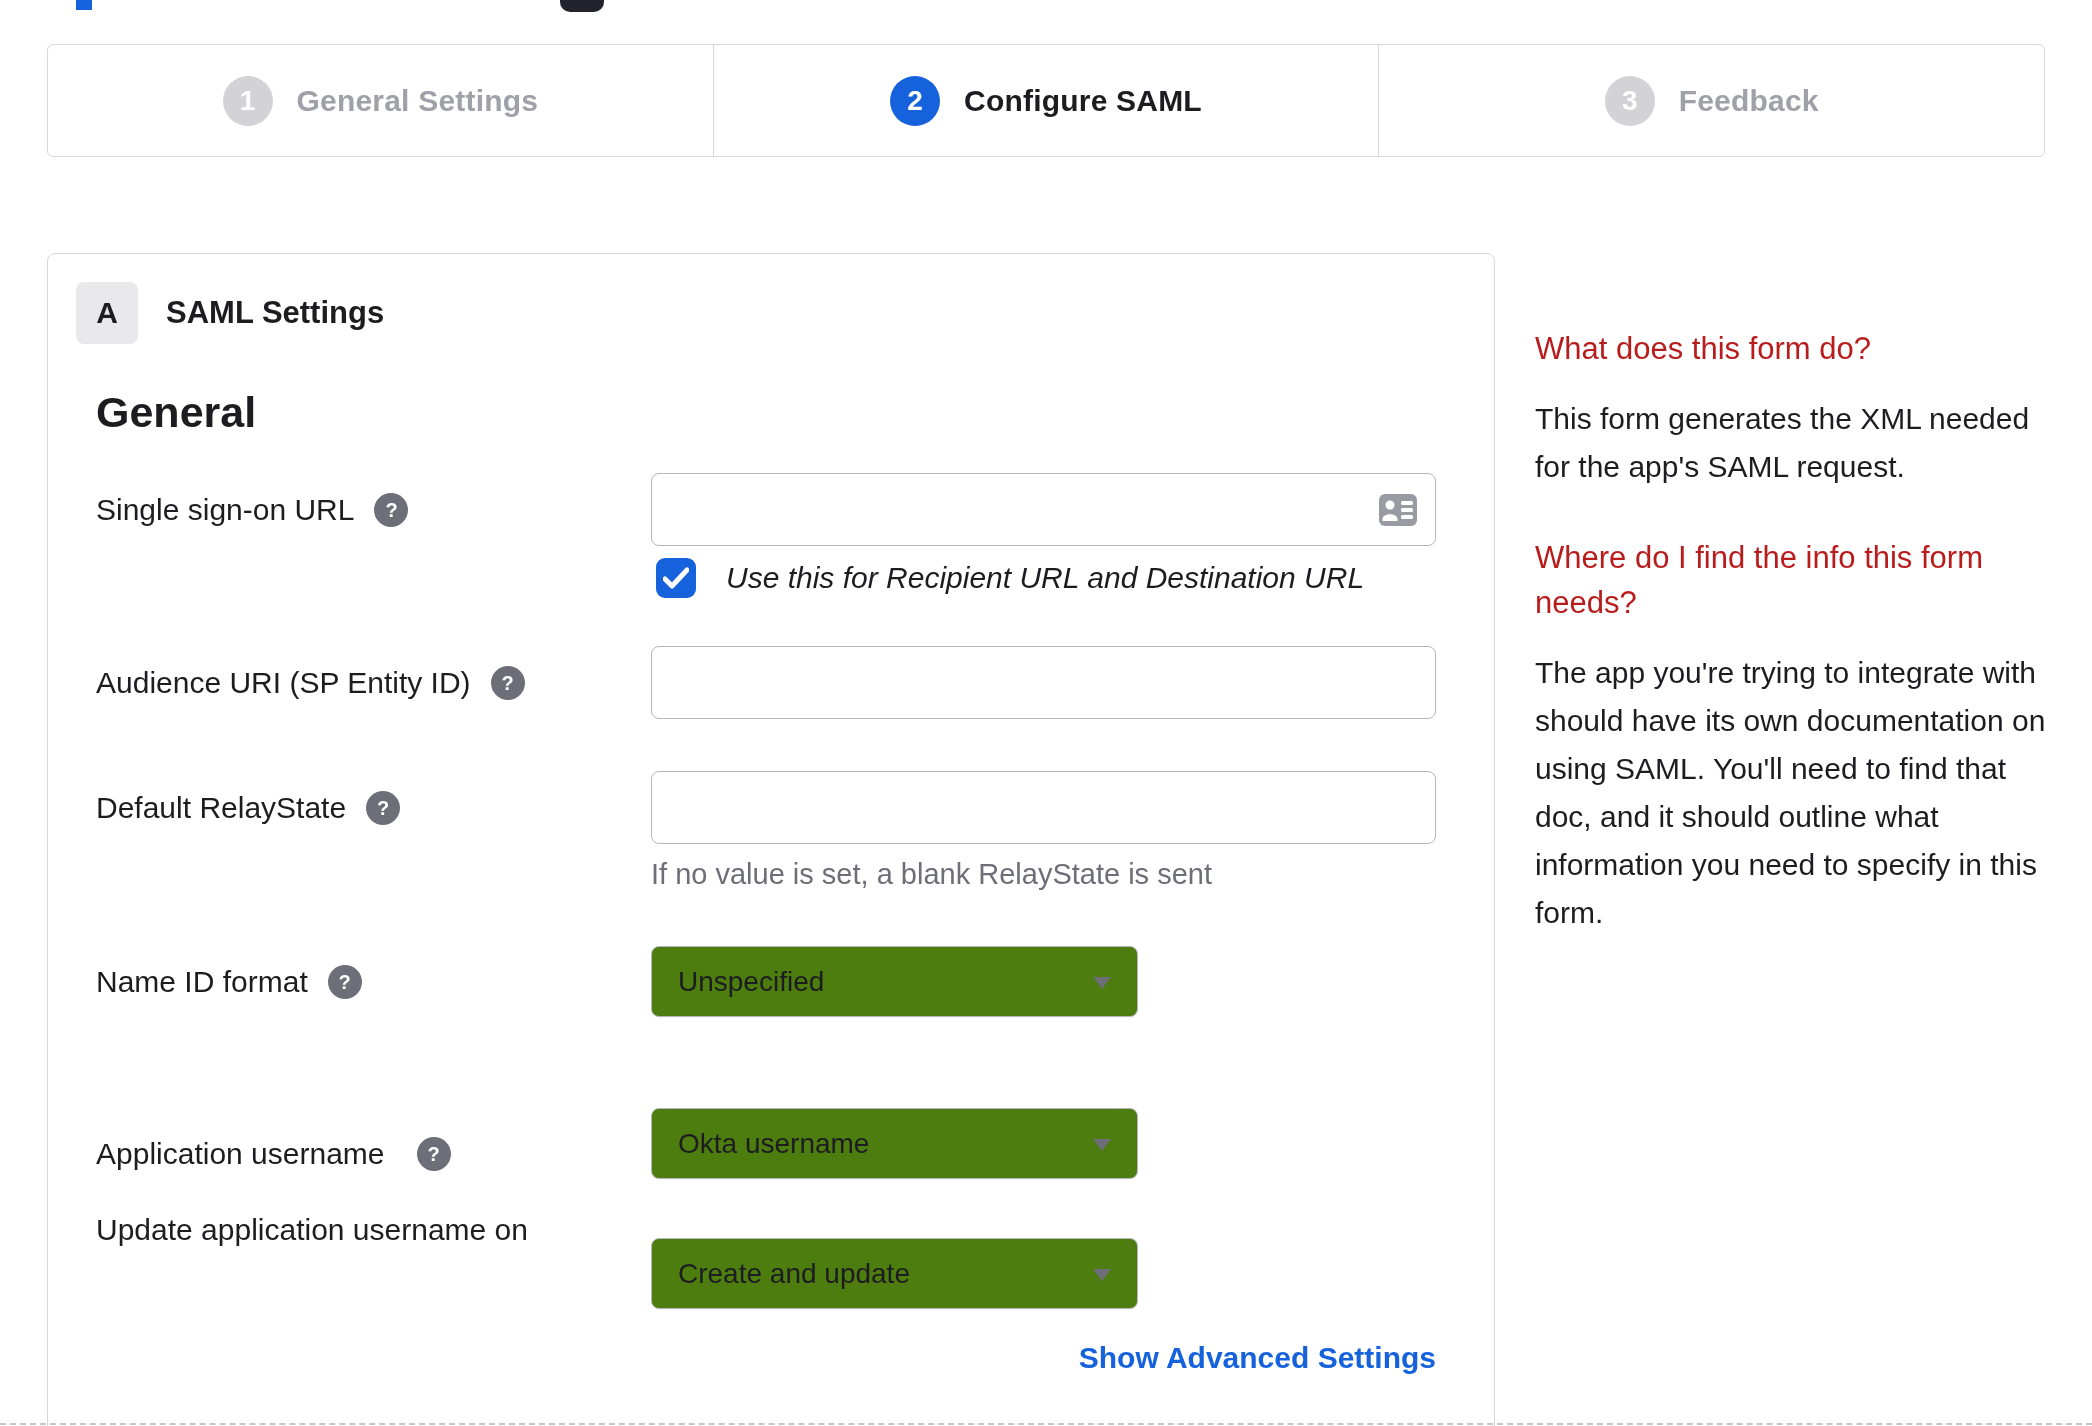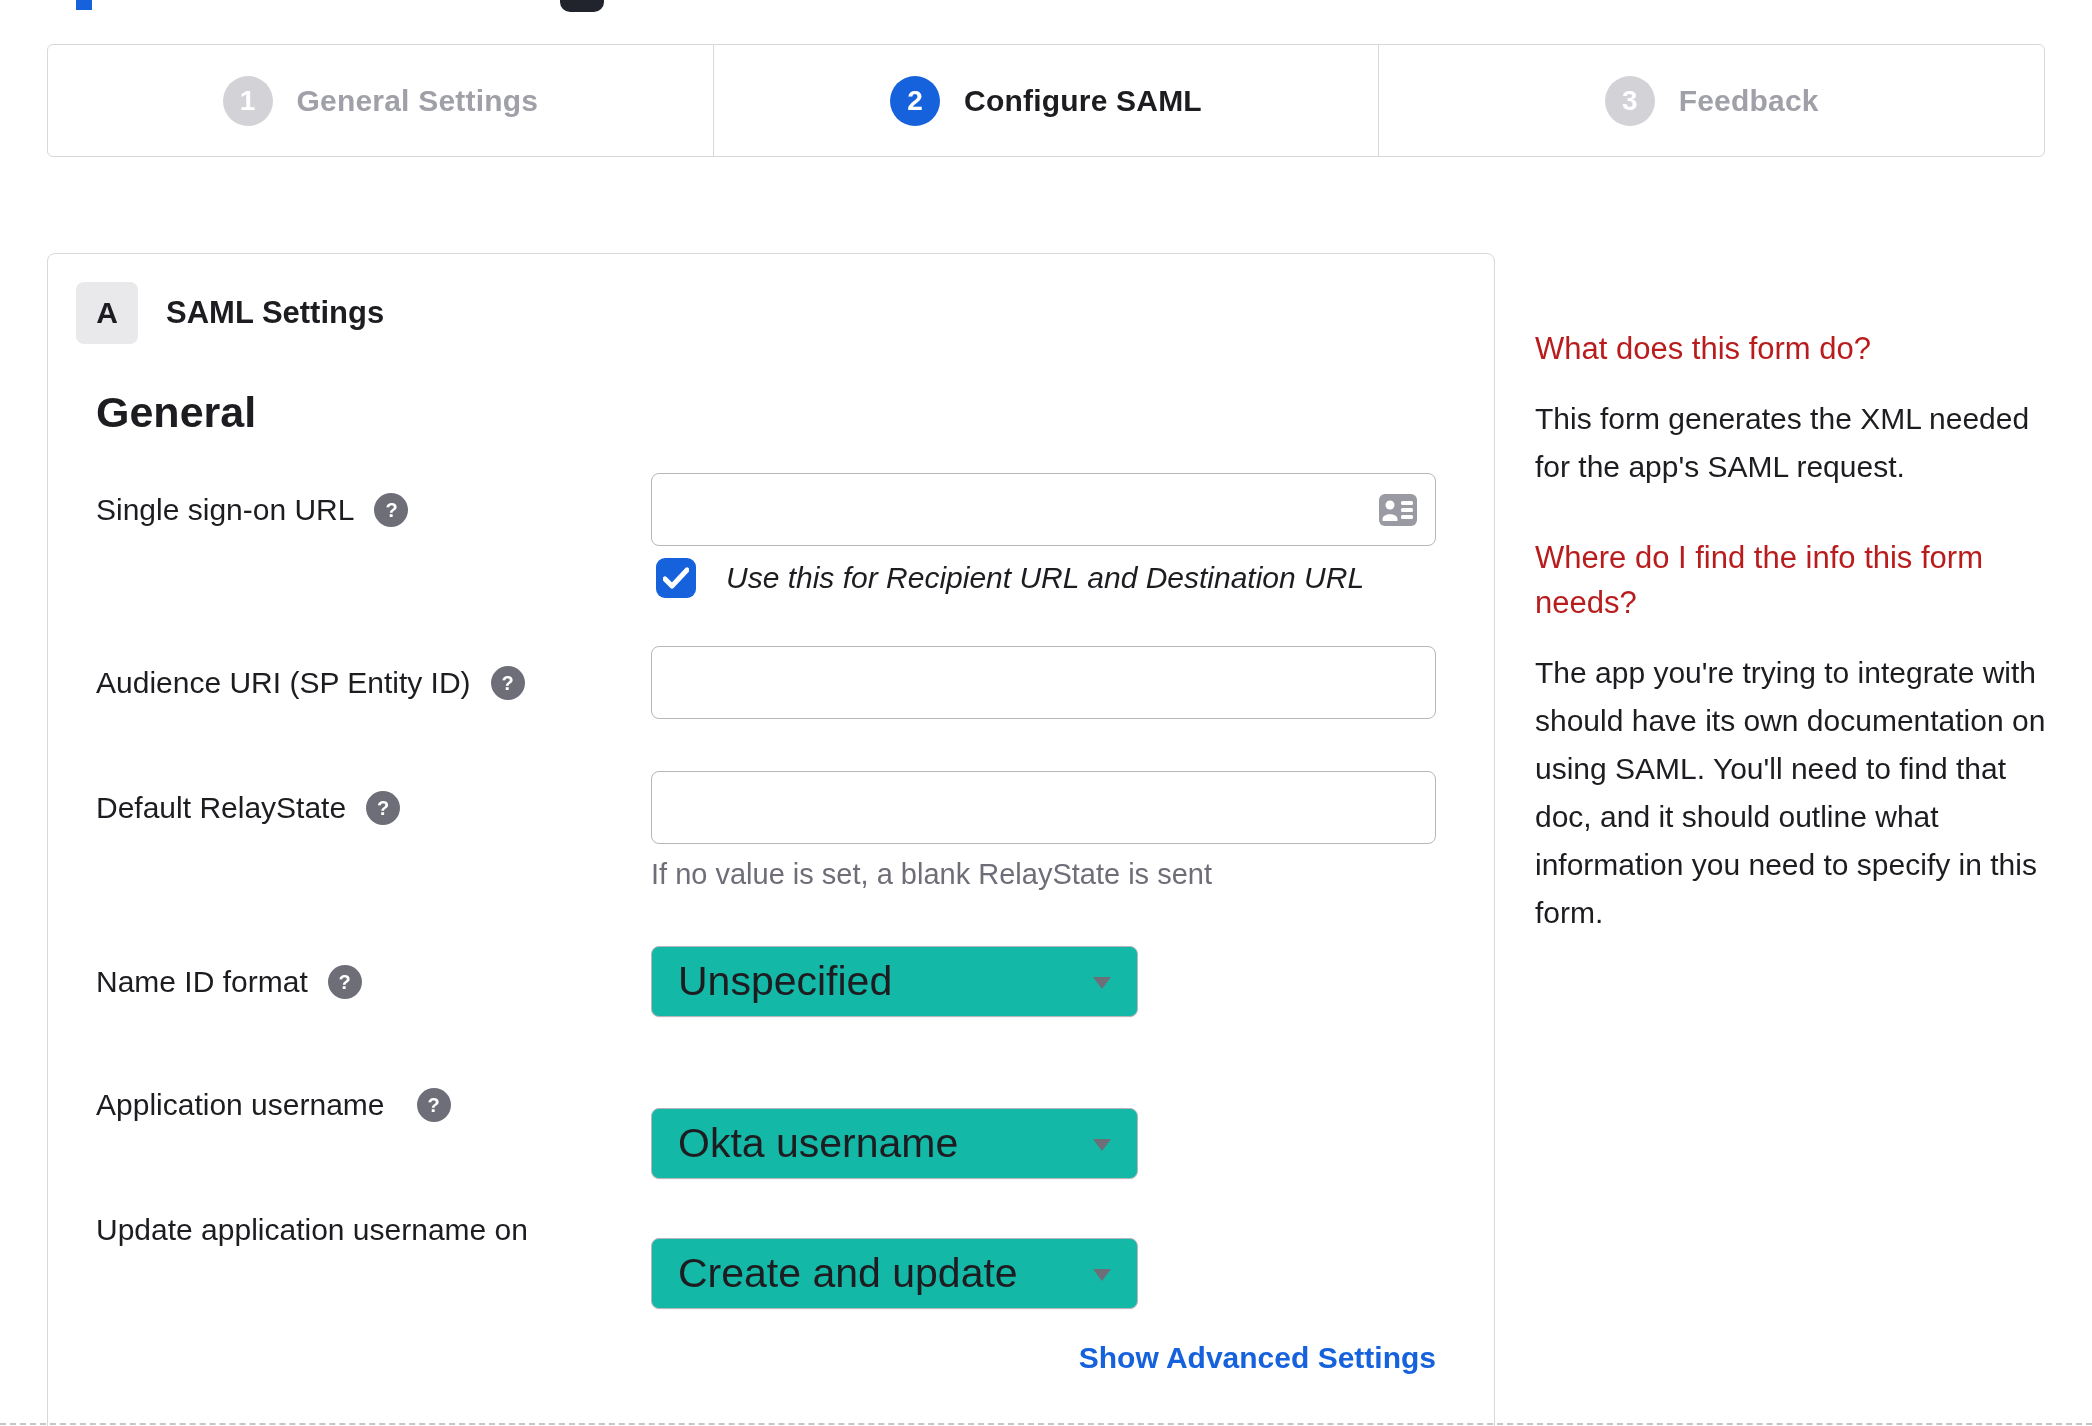--- a/index.html
+++ b/index.html
@@ -65,23 +65,23 @@
   .checkbox {
     width:40px; height:40px; border-radius:9px; background:#1662dd;
     display:flex; align-items:center; justify-content:center; cursor:pointer; flex:0 0 auto;
   }
   .checkbox-label { font-size:30px; color:#1d1d21; }
 
   .hint { position:absolute; left:603px; font-size:29px; color:#6e6e78; }
 
   .select {
     position:absolute; left:603px; width:487px; height:71px;
-    border:1px solid #b6b6bd; border-radius:8px; background:#14b8a6;
+    border:1px solid #b6b6bd; border-radius:8px; background:#4d7c0f;
     display:flex; align-items:center; padding:0 60px 0 26px;
-    font-size:41px; color:#1d1d21; cursor:pointer;
+    font-size:28px; color:#1d1d21; cursor:pointer;
     box-shadow:0 1px 1px rgba(0,0,0,0.04);
   }
   .caret {
     position:absolute; right:26px; top:50%; margin-top:-5px;
     width:0; height:0; border-left:9px solid transparent; border-right:9px solid transparent;
     border-top:12px solid #6e6e78;
   }
 
   .advanced-link-row { position:absolute; left:603px; width:785px; text-align:right; }
   .advanced-link { font-size:30px; font-weight:600; color:#1662dd; text-decoration:none; cursor:pointer; }
@@ -162,21 +162,21 @@
 
   <div class="field-label" style="top:706px;">
     <span>Name ID format</span>
     <span class="help-icon">?</span>
   </div>
   <div class="select" style="top:692px;">
     <span>Unspecified</span>
     <span class="caret"></span>
   </div>
 
-  <div class="field-label" style="top:829px;gap:32px;">
+  <div class="field-label" style="top:878px;gap:32px;">
     <span>Application username</span>
     <span class="help-icon">?</span>
   </div>
   <div class="select" style="top:854px;">
     <span>Okta username</span>
     <span class="caret"></span>
   </div>
 
   <div class="field-label" style="top:954px;">
     <span>Update application username on</span>

